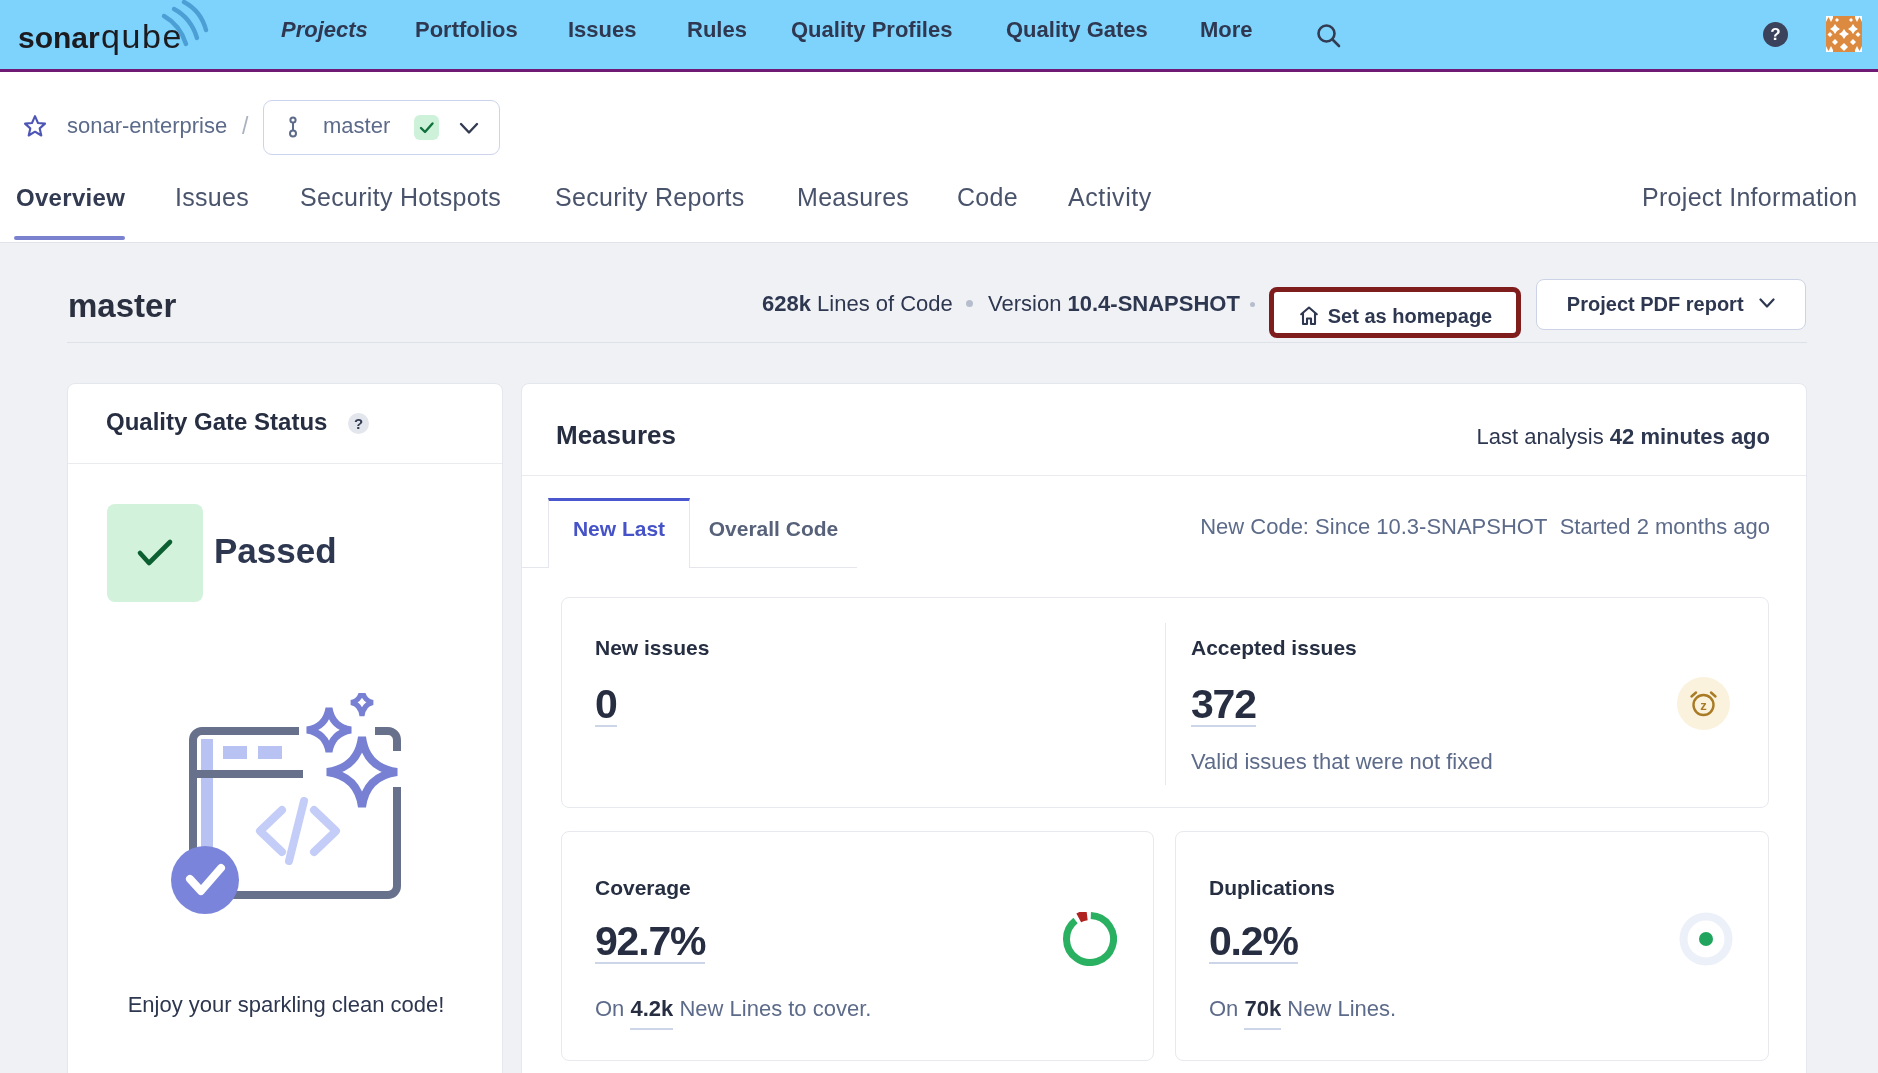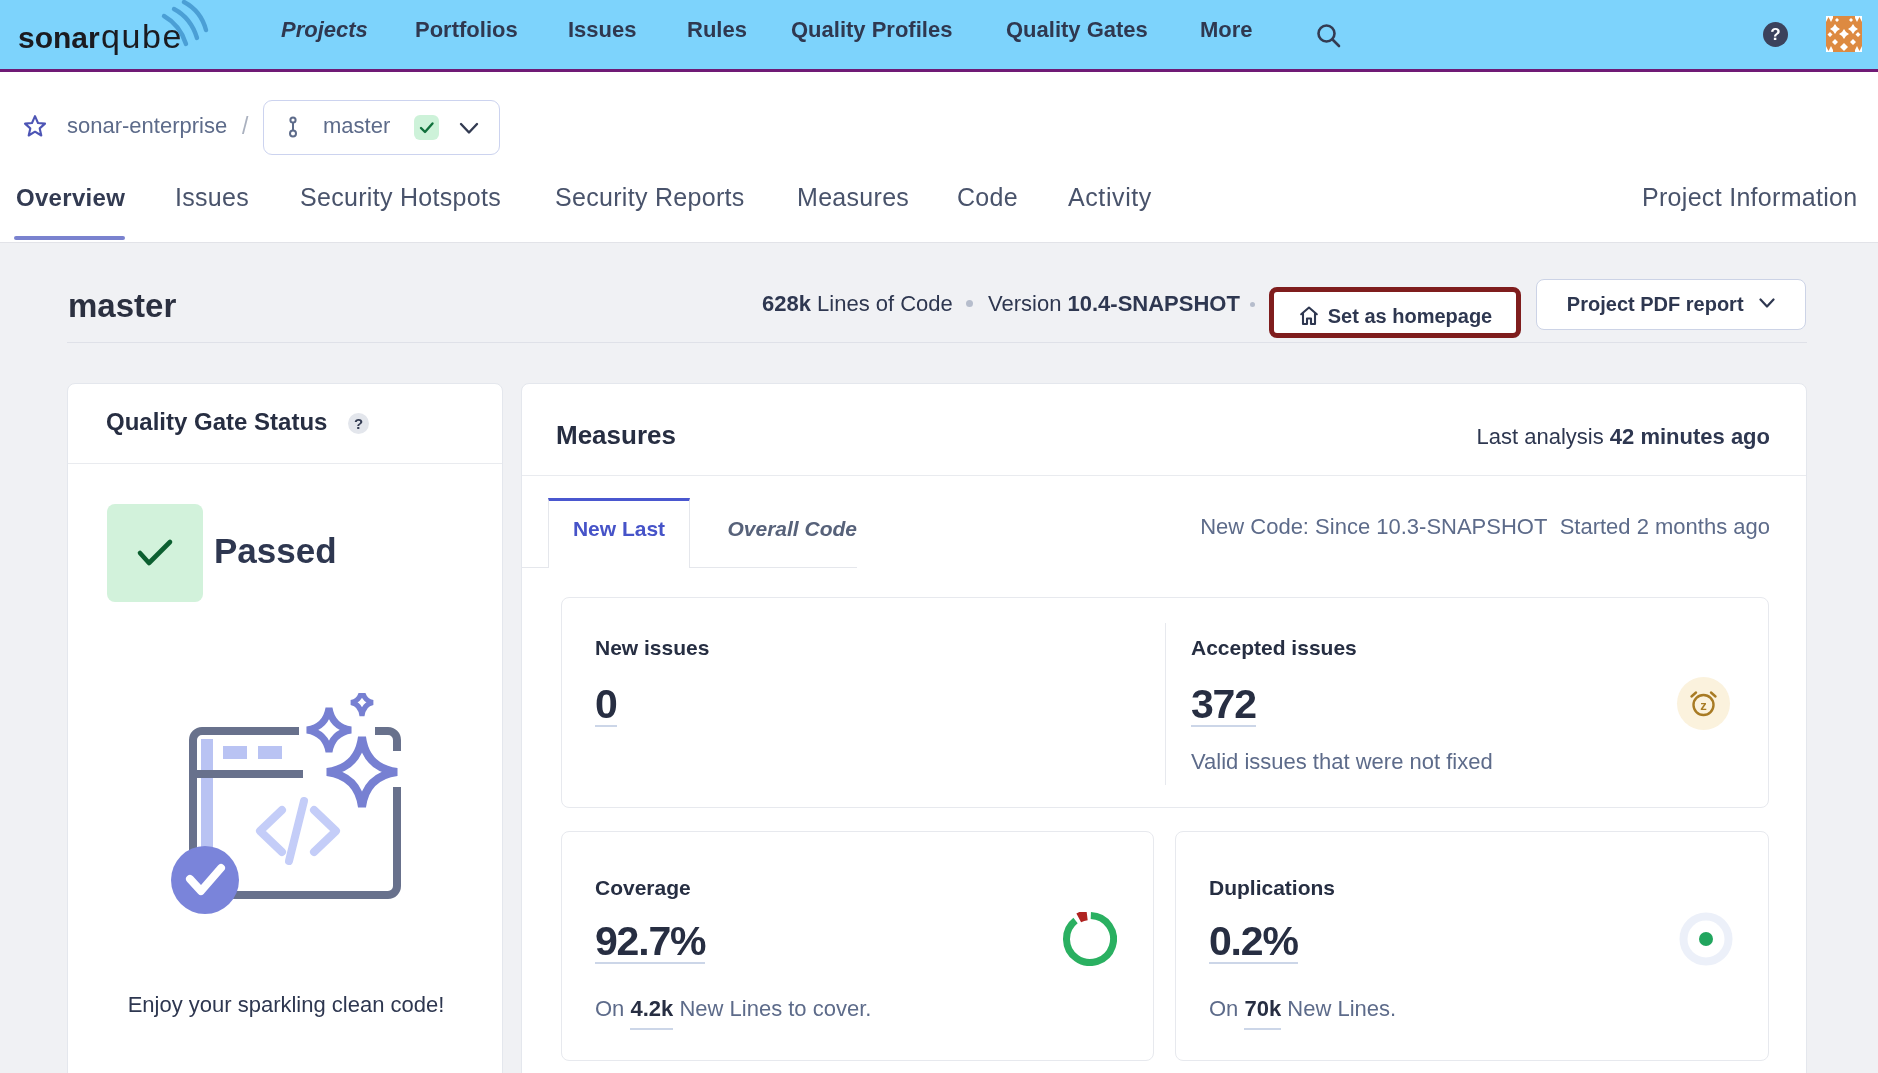--- a/index.html
+++ b/index.html
@@ -153,21 +153,21 @@
       <path d="M27 186 l11 12 L58 175" fill="none" stroke="#fff" stroke-width="8" stroke-linecap="round" stroke-linejoin="round"></path>
     </svg>
     <div class="abs" style="left:0; top:608px; width:436px; text-align:center; font-size:22px; color:#2e3750;">Enjoy your sparkling clean code!</div>
   </div>
 
   <div class="card" style="left:521px; top:140px; width:1286px; height:700px;">
     <div class="abs" style="left:34px; top:38px; font-size:26px; height:26px; line-height:26px; font-weight:bold; color:#272e42;">Measures</div>
     <div class="abs" style="right:36px; top:42px; font-size:22px; height:22px; line-height:22px; color:#2e3750;">Last analysis <b>42 minutes ago</b></div>
     <div class="abs" style="left:0; top:91px; width:1284px; height:1px; background:#e9ebef;"></div>
     <div class="abs" style="left:26px; top:114px; width:142px; height:70px; background:#fff; border-top:3px solid #4a57cf; border-left:1px solid #e5e7ec; border-right:1px solid #e5e7ec; text-align:center; line-height:56px; font-size:21px; font-weight:bold; color:#4653c8;">New Last</div>
-    <div class="abs" style="left:168px; top:114px; width:167px; height:70px; border-bottom:1px solid #e5e7ec; text-align:right; line-height:62px; font-size:21px; font-weight:bold; color:#57627a;font-style:italic;">Overall Code</div>
+    <div class="abs" style="left:168px; top:114px; width:167px; height:70px; border-bottom:1px solid #e5e7ec; text-align:center; line-height:62px; font-size:21px; font-weight:bold; color:#57627a;">Overall Code</div>
     <div class="abs" style="left:0px; top:183px; width:26px; height:1px; background:#e5e7ec;"></div>
     <div class="abs" style="right:36px; top:132px; font-size:22px; height:22px; line-height:22px; color:#5d6b8a;">New Code: Since 10.3-SNAPSHOT&nbsp; Started 2 months ago</div>
 
     <div class="ibx" style="left:39px; top:213px; width:1208px; height:211px;">
       <div class="abs" style="left:603px; top:25px; width:1px; height:162px; background:#e7e9ee;"></div>
       <div class="lbl abs" style="left:33px; top:39px;">New issues</div>
       <div class="abs" style="left:33px; top:90px;"><span class="num">0</span></div>
       <div class="lbl abs" style="left:629px; top:39px;">Accepted issues</div>
       <div class="abs" style="left:629px; top:90px;"><span class="num">372</span></div>
       <div class="abs" style="left:1115px; top:79px; width:53px; height:53px; border-radius:50%; background:#fbf2dd;">

